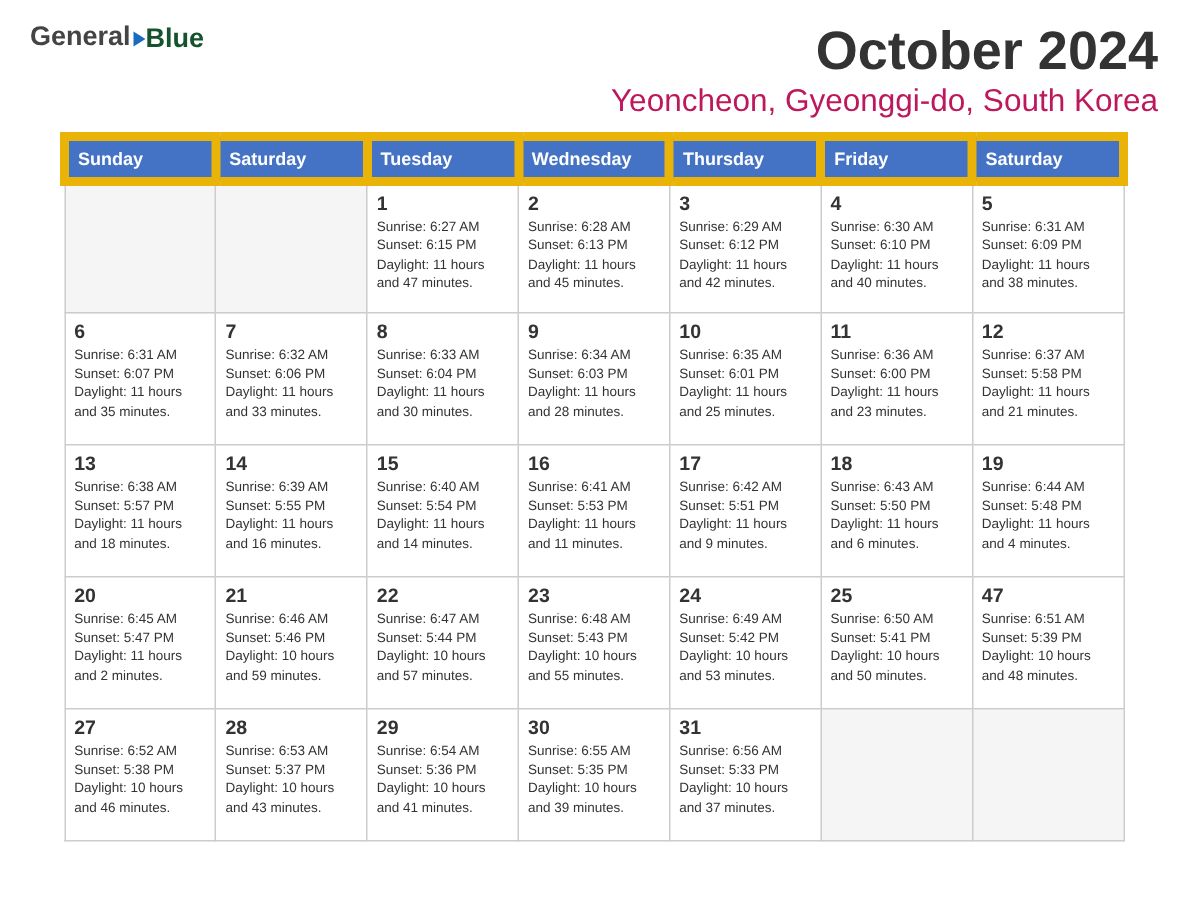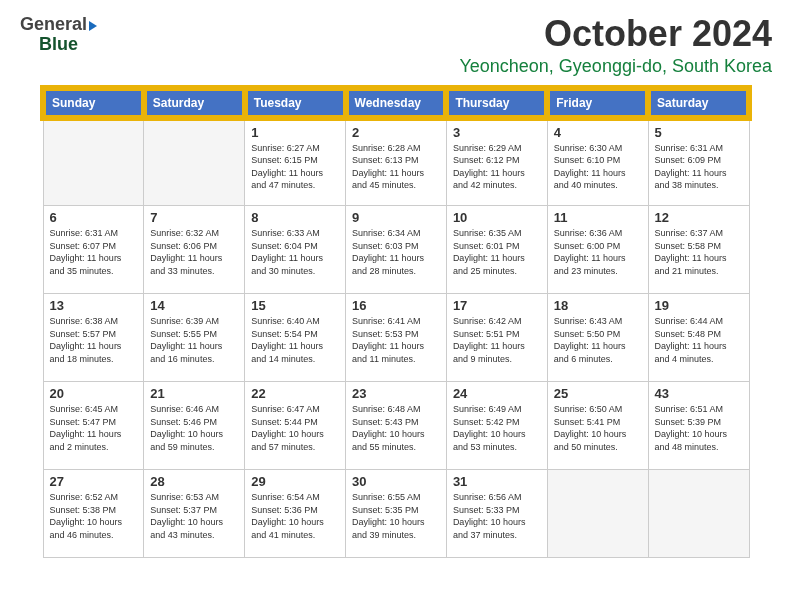--- a/index.html
+++ b/index.html
@@ -16,36 +16,36 @@
       padding: 0;
     }
     .header {
       display: flex;
       justify-content: space-between;
       align-items: flex-start;
       padding: 14px 20px 8px 20px;
     }
     .logo {
       display: flex;
-      flex-direction: column;
-      align-items: center;
+      flex-direction: row;
+      align-items: flex-end;
     }
     .logo-general { color: #333; }
     .title-block {
       text-align: right;
     }
     .month-title {
       font-size: 36px;
       font-weight: bold;
       color: #333;
       line-height: 1.1;
     }
     .location {
-      font-size: 18px;
-      color: #15803d;
+      font-size: 21px;
+      color: #be185d;
       margin-top: 2px;
     }
     .calendar {
       width: 100%;
       border-collapse: collapse;
       margin: 0 20px;
       width: calc(100% - 40px);
     }
     .calendar-wrapper {
       padding: 0 20px 16px 20px;
@@ -222,21 +222,21 @@
             </td>
             <td>
               <span class="day-number">24</span>
               <div class="day-info">Sunrise: 6:49 AM<br>Sunset: 5:42 PM<br>Daylight: 10 hours and 53 minutes.</div>
             </td>
             <td>
               <span class="day-number">25</span>
               <div class="day-info">Sunrise: 6:50 AM<br>Sunset: 5:41 PM<br>Daylight: 10 hours and 50 minutes.</div>
             </td>
             <td>
-              <span class="day-number">43</span>
+              <span class="day-number">47</span>
               <div class="day-info">Sunrise: 6:51 AM<br>Sunset: 5:39 PM<br>Daylight: 10 hours and 48 minutes.</div>
             </td>
           </tr>
           <tr class="week-row">
             <td>
               <span class="day-number">27</span>
               <div class="day-info">Sunrise: 6:52 AM<br>Sunset: 5:38 PM<br>Daylight: 10 hours and 46 minutes.</div>
             </td>
             <td>
               <span class="day-number">28</span>

